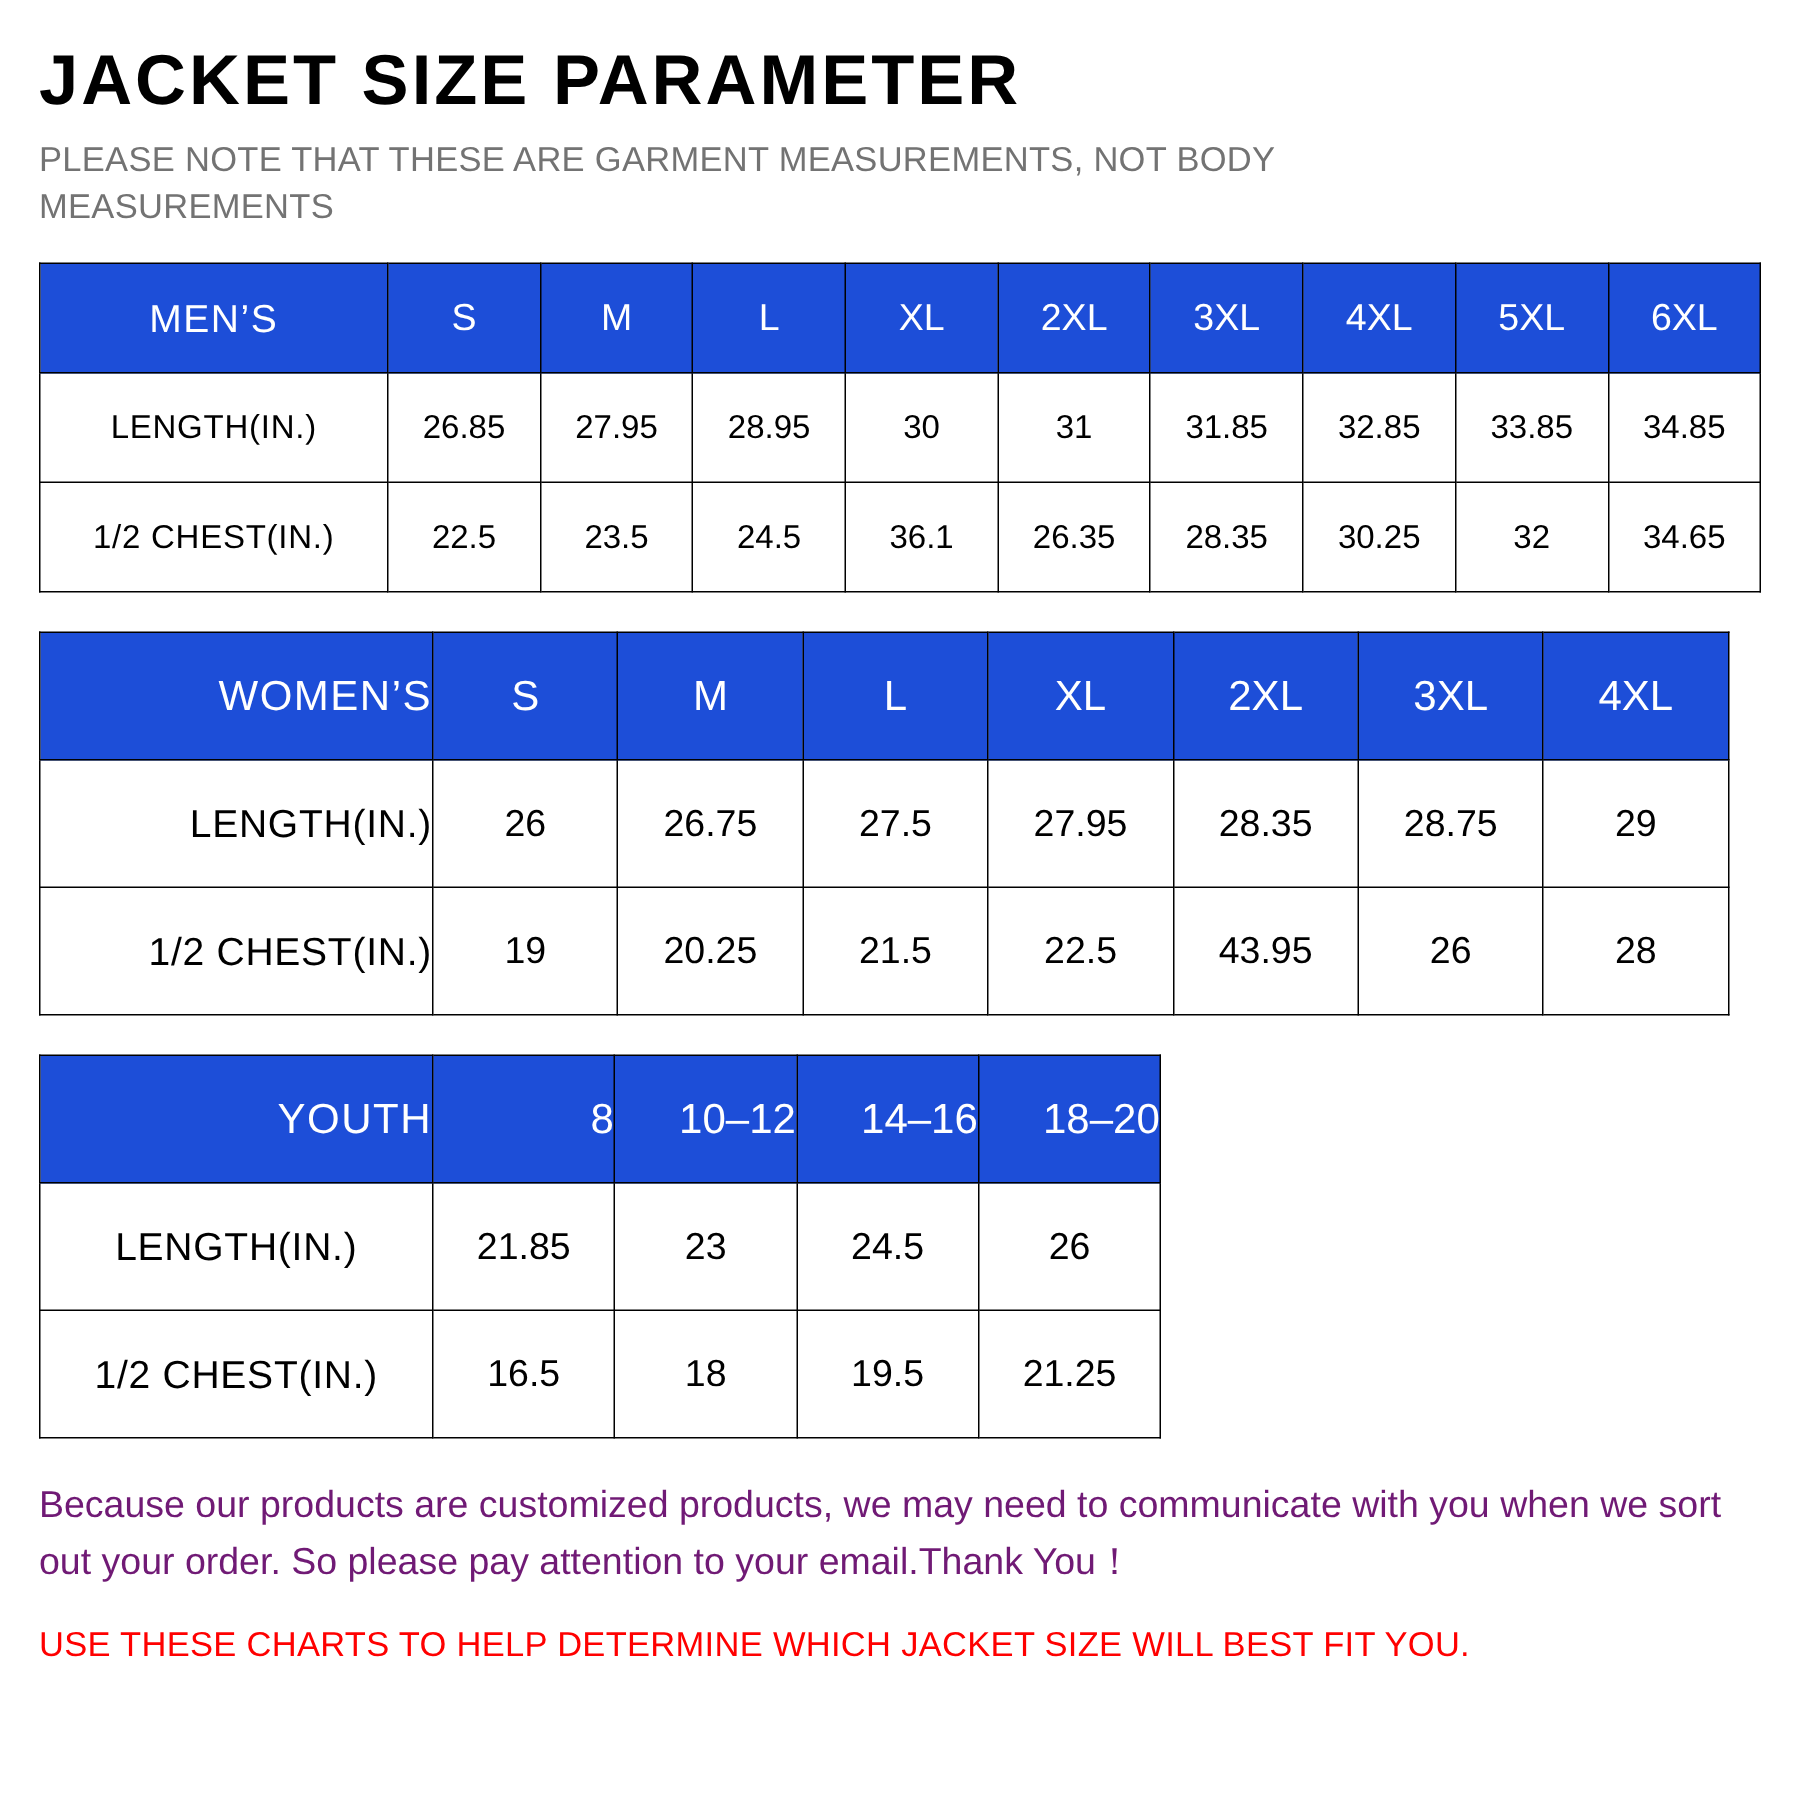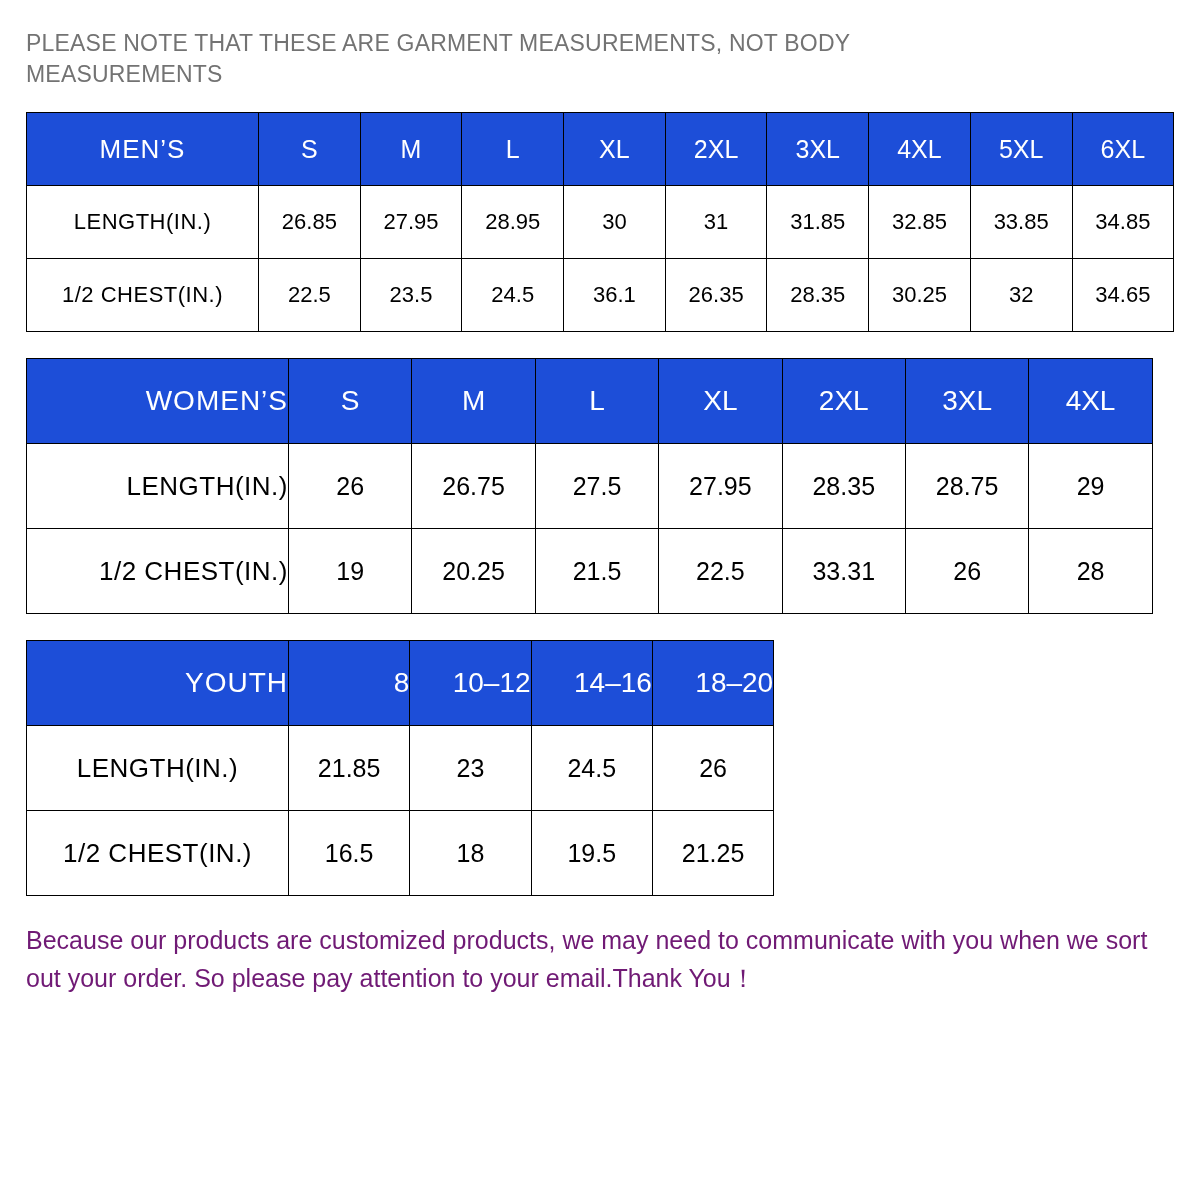--- a/index.html
+++ b/index.html
@@ -102,20 +102,21 @@
     line-height: 1.4;
     margin: 0;
     letter-spacing: 0.2px;
   }
 </style>
 </head>
 <body>
 
 <div class="page">
 
+  <h1 class="title">JACKET SIZE PARAMETER</h1>
 
   <p class="note">PLEASE NOTE THAT THESE ARE GARMENT MEASUREMENTS, NOT BODY MEASUREMENTS</p>
 
   <table class="size-table" id="men-table">
     <colgroup>
       <col class="c0">
         <col class="cx">
         <col class="cx">
         <col class="cx">
         <col class="cx">
@@ -196,21 +197,21 @@
         <td>28.35</td>
         <td>28.75</td>
         <td>29</td>
       </tr>
       <tr>
         <td class="label-cell">1/2 CHEST(IN.)</td>
         <td>19</td>
         <td>20.25</td>
         <td>21.5</td>
         <td>22.5</td>
-        <td>33.31</td>
+        <td>43.95</td>
         <td>26</td>
         <td>28</td>
       </tr>
     </tbody>
   </table>
 
   <table class="size-table" id="youth-table">
     <colgroup>
       <col class="c0">
         <col class="cx">
@@ -237,14 +238,15 @@
         <td class="label-cell">1/2 CHEST(IN.)</td>
         <td>16.5</td>
         <td>18</td>
         <td>19.5</td>
         <td>21.25</td>
       </tr>
     </tbody>
   </table>
 
   <p class="footer-note">Because our products are customized products, we may need to communicate with you when we sort out your order. So please pay attention to your email.Thank You！</p>
+  <p class="footer-note-2">USE THESE CHARTS TO HELP DETERMINE WHICH JACKET SIZE WILL BEST FIT YOU.</p>
 
 </div>
 
 </body></html>

